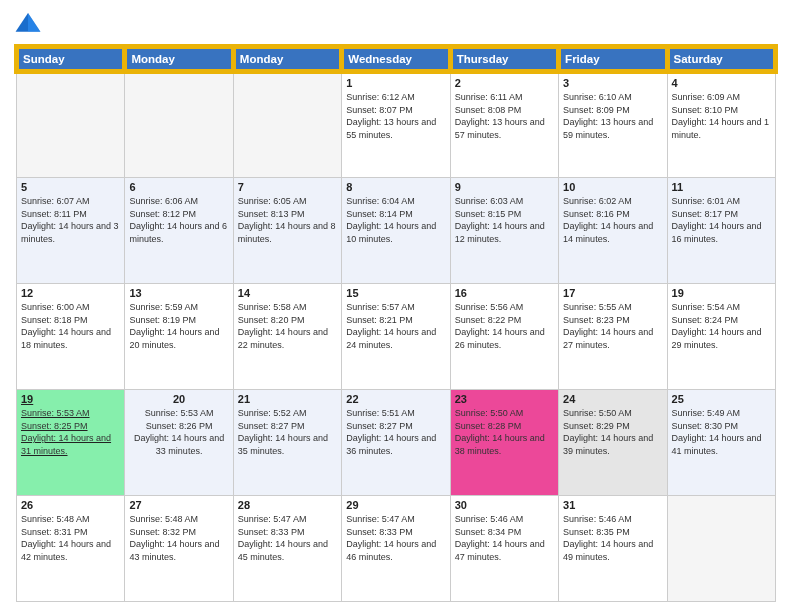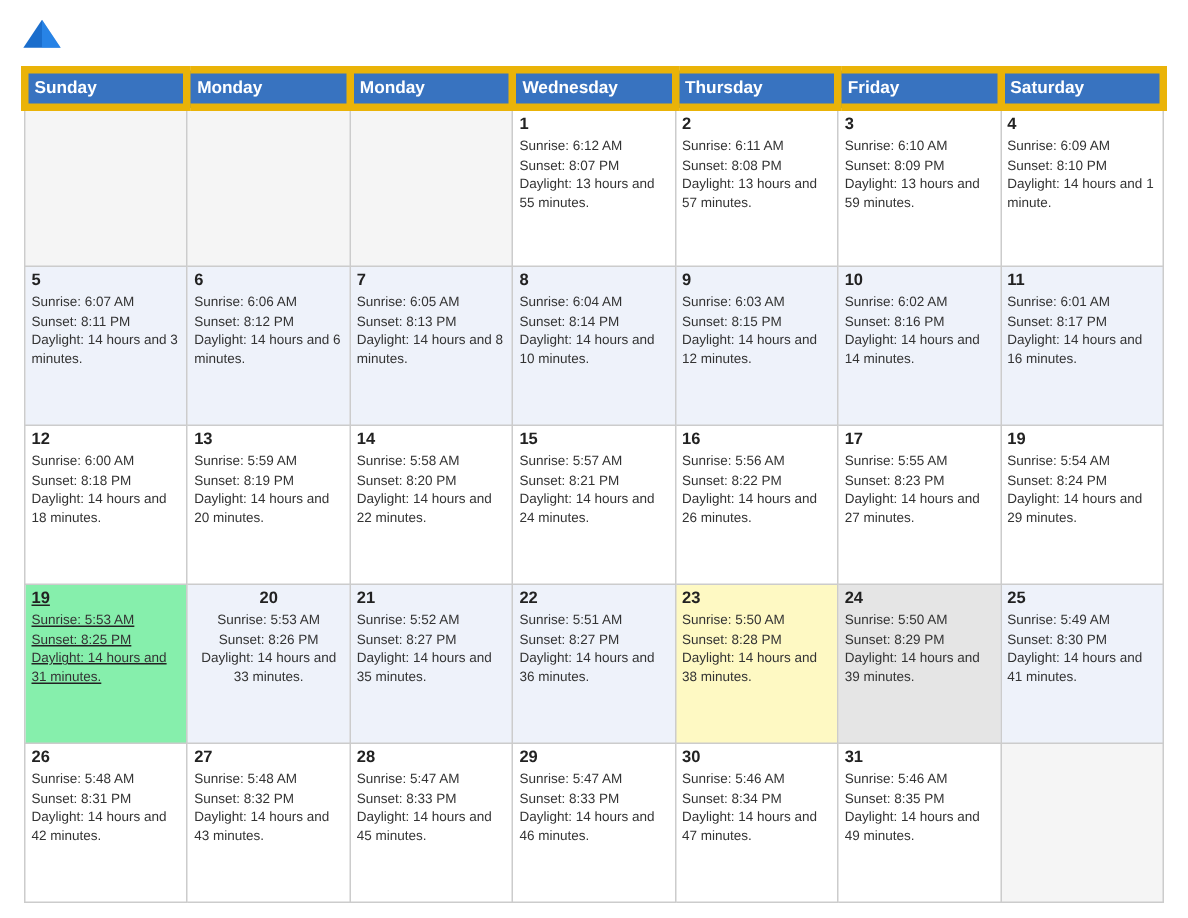--- a/index.html
+++ b/index.html
@@ -220,21 +220,21 @@
             <div class="day-info">Sunrise: 5:53 AM<br>Sunset: 8:26 PM<br>Daylight: 14 hours and 33 minutes.</div>
           </td>
           <td style="background: rgb(238, 242, 250); margin-left: 13px;">
             <span class="day-number">21</span>
             <div class="day-info">Sunrise: 5:52 AM<br>Sunset: 8:27 PM<br>Daylight: 14 hours and 35 minutes.</div>
           </td>
           <td style="background: rgb(238, 242, 250);">
             <span class="day-number">22</span>
             <div class="day-info">Sunrise: 5:51 AM<br>Sunset: 8:27 PM<br>Daylight: 14 hours and 36 minutes.</div>
           </td>
-          <td style="background: #fef9c3;">
+          <td style="background: #ec4899;">
             <span class="day-number">23</span>
             <div class="day-info">Sunrise: 5:50 AM<br>Sunset: 8:28 PM<br>Daylight: 14 hours and 38 minutes.</div>
           </td>
           <td style="background: #e5e5e5; margin-top: 45px;">
             <span class="day-number">24</span>
             <div class="day-info">Sunrise: 5:50 AM<br>Sunset: 8:29 PM<br>Daylight: 14 hours and 39 minutes.</div>
           </td>
           <td style="background: rgb(238, 242, 250);">
             <span class="day-number">25</span>
             <div class="day-info">Sunrise: 5:49 AM<br>Sunset: 8:30 PM<br>Daylight: 14 hours and 41 minutes.</div>

